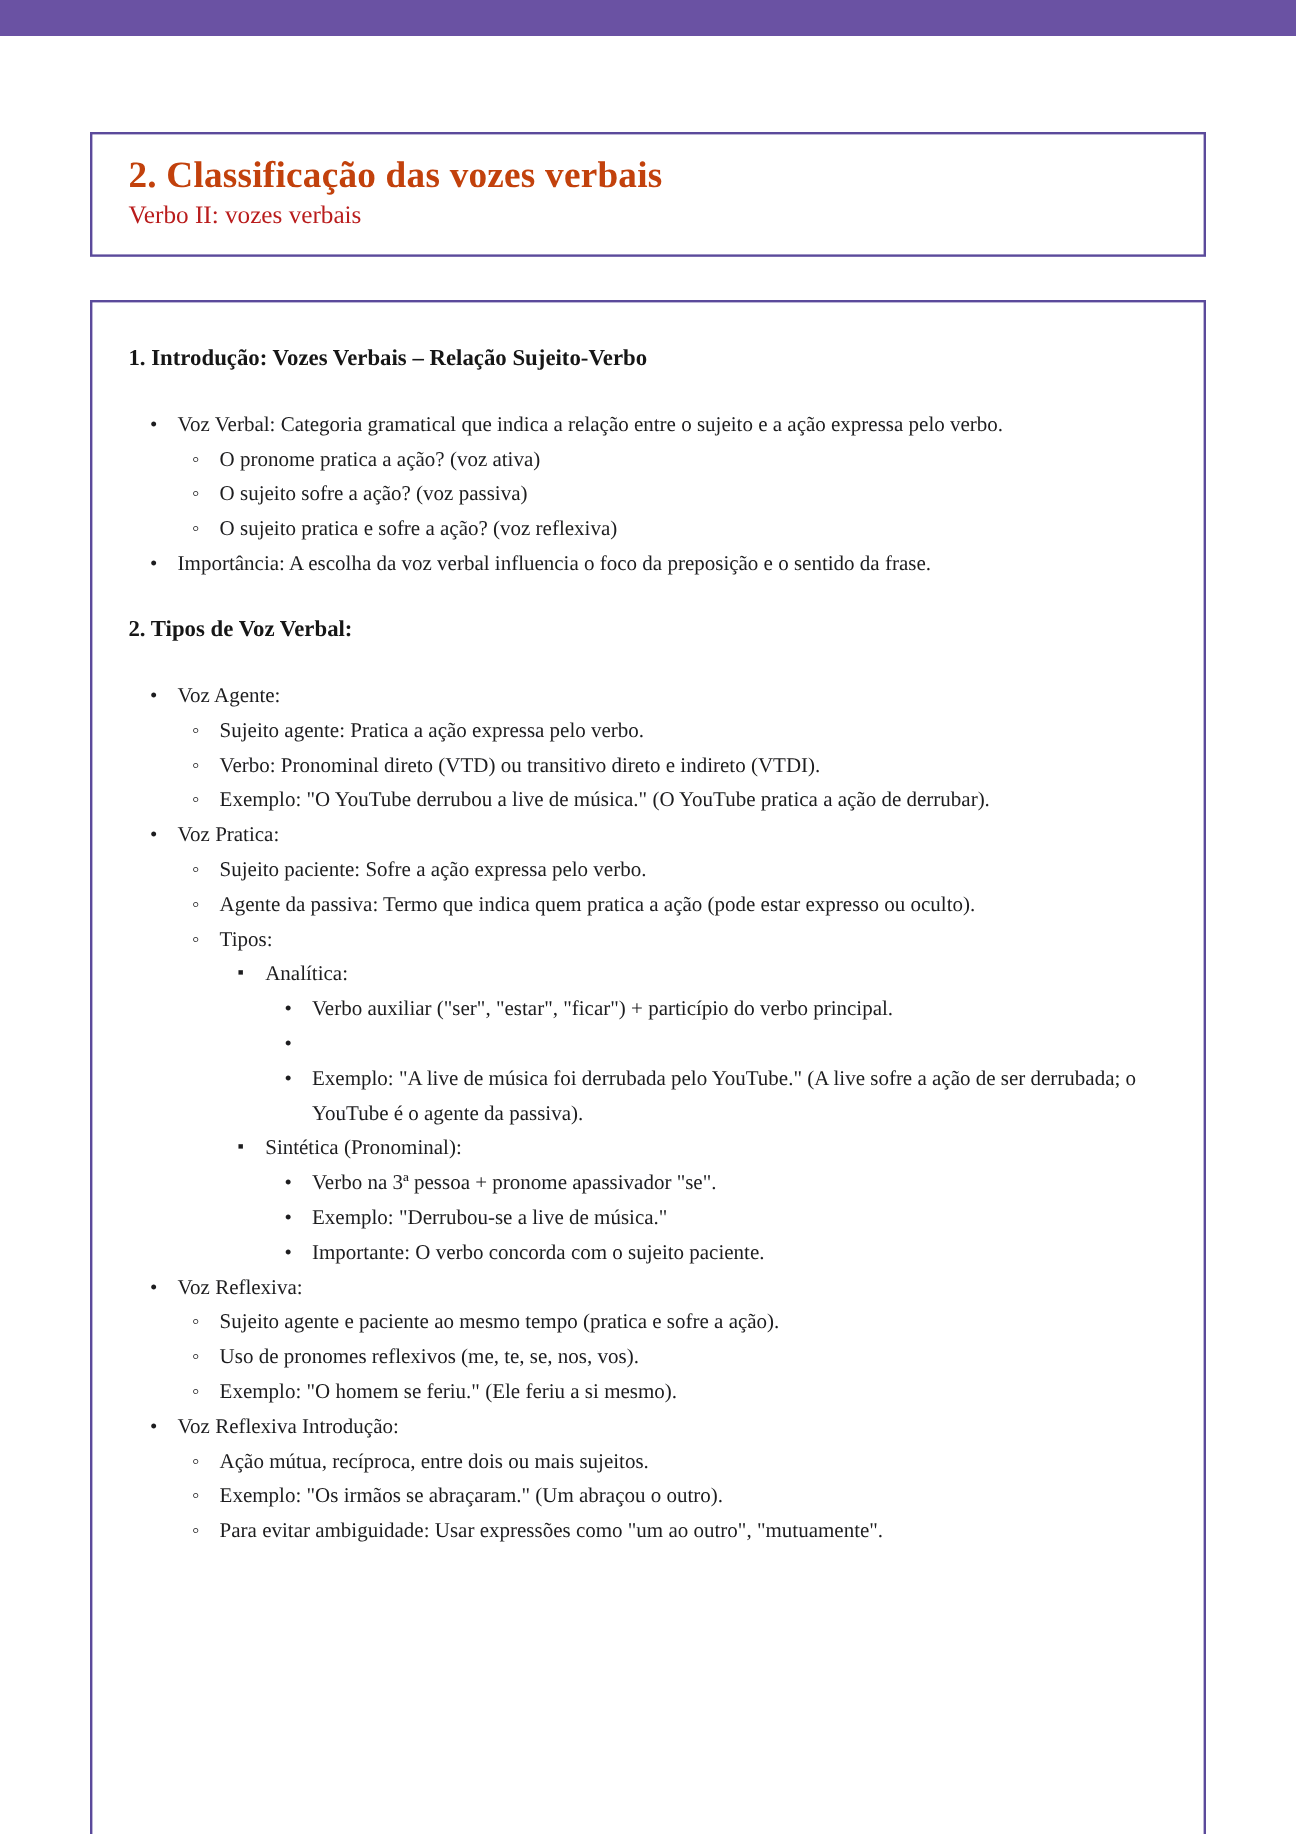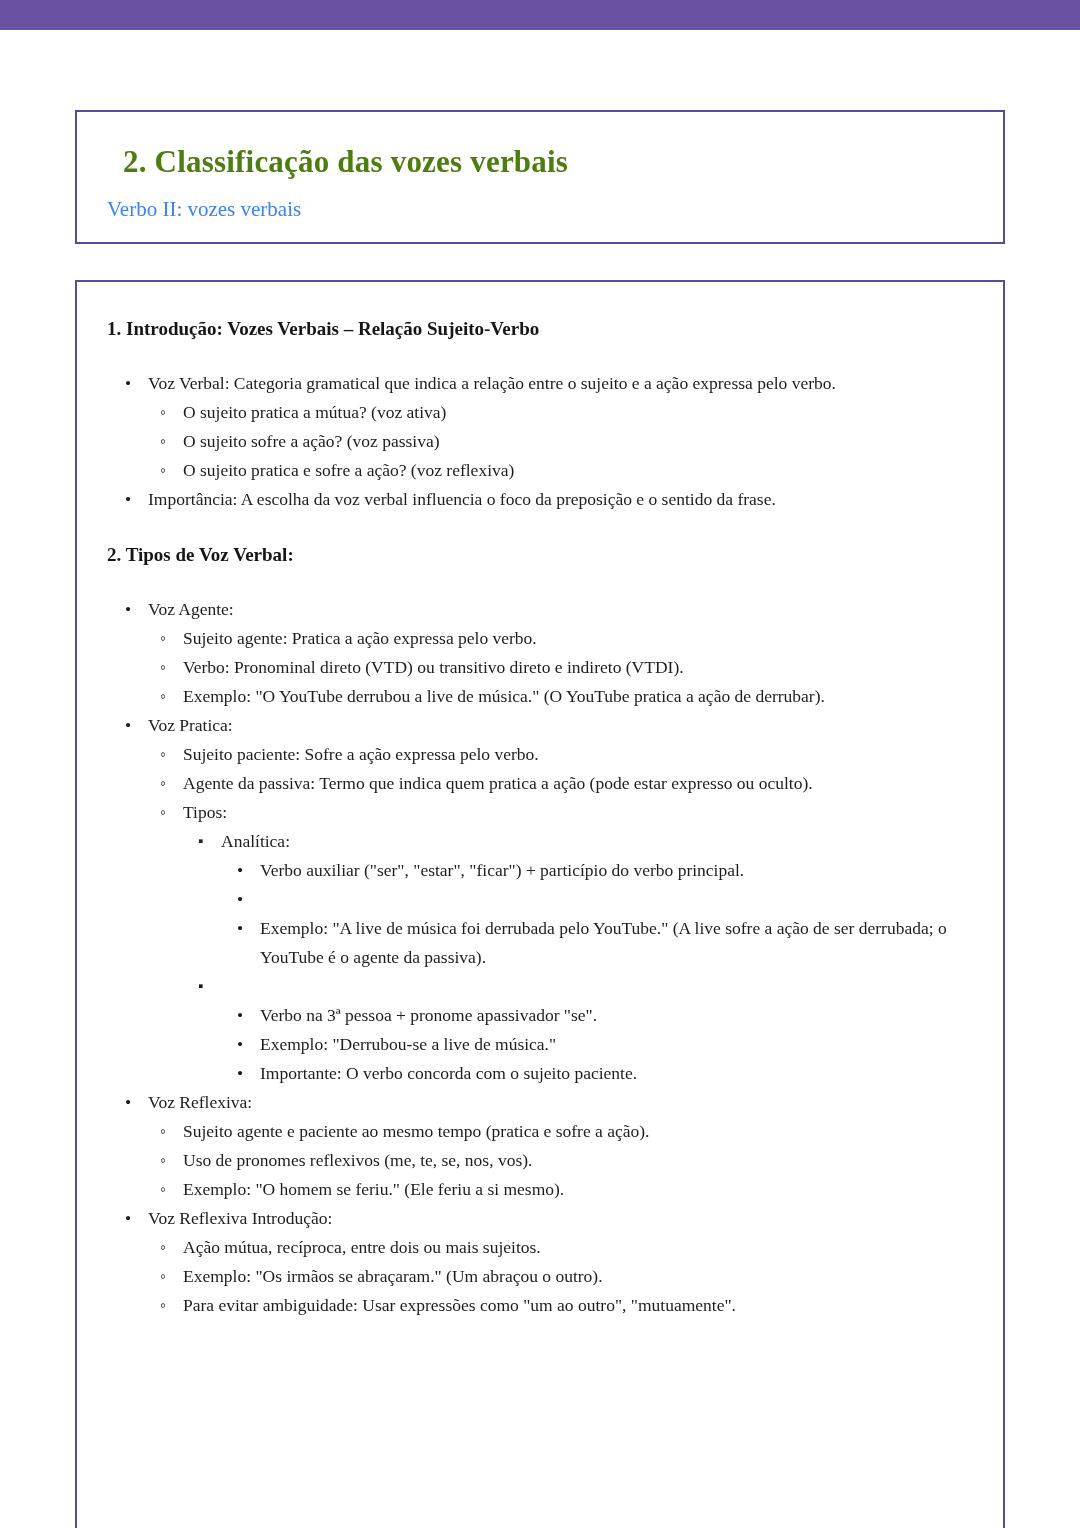--- a/index.html
+++ b/index.html
@@ -24,32 +24,32 @@
     padding: 0 75px;
     box-sizing: border-box;
   }
   .title-box {
     margin-top: 80px;
     border: 2px solid #5b4a9b;
     padding: 16px 30px 20px 30px;
     box-sizing: border-box;
   }
   .page-title {
-    margin: 16px;
+    margin: 0;
     font-size: 31px;
     line-height: 36px;
     font-weight: bold;
-    color: #4d7c0f;
+    color: #c2410c;
     letter-spacing: 0.2px;
   }
   .page-subtitle {
     margin-top: 2px;
     font-size: 21px;
     line-height: 26px;
-    color: #3b82f6;
+    color: #b91c1c;
   }
   .content-box {
     margin-top: 36px;
     border: 2px solid #5b4a9b;
     border-bottom: none;
     padding: 32px 30px 40px 30px;
     box-sizing: border-box;
     min-height: 1284px;
   }
   .section-heading {
@@ -96,21 +96,21 @@
 
   <div class="content-box">
     <div>
         <div class="section-heading">1. Introdução: Vozes Verbais – Relação Sujeito-Verbo</div>
         <div class="item l1">
           <span class="marker m1">•</span>
           <span class="text">Voz Verbal: Categoria gramatical que indica a relação entre o sujeito e a ação expressa pelo verbo.</span>
         </div>
         <div class="item l2">
           <span class="marker m2">◦</span>
-          <span class="text">O sujeito pratica a mútua? (voz ativa)</span>
+          <span class="text">O pronome pratica a ação? (voz ativa)</span>
         </div>
         <div class="item l2">
           <span class="marker m2">◦</span>
           <span class="text">O sujeito sofre a ação? (voz passiva)</span>
         </div>
         <div class="item l2">
           <span class="marker m2">◦</span>
           <span class="text">O sujeito pratica e sofre a ação? (voz reflexiva)</span>
         </div>
         <div class="item l1">
@@ -160,20 +160,21 @@
         </div>
         <div class="item l4">
           <span class="marker m4">•</span>
         </div>
         <div class="item l4">
           <span class="marker m4">•</span>
           <span class="text">Exemplo: "A live de música foi derrubada pelo YouTube." (A live sofre a ação de ser derrubada; o YouTube é o agente da passiva).</span>
         </div>
         <div class="item l3">
           <span class="marker m3">▪</span>
+          <span class="text">Sintética (Pronominal):</span>
         </div>
         <div class="item l4">
           <span class="marker m4">•</span>
           <span class="text">Verbo na 3ª pessoa + pronome apassivador "se".</span>
         </div>
         <div class="item l4">
           <span class="marker m4">•</span>
           <span class="text">Exemplo: "Derrubou-se a live de música."</span>
         </div>
         <div class="item l4">

